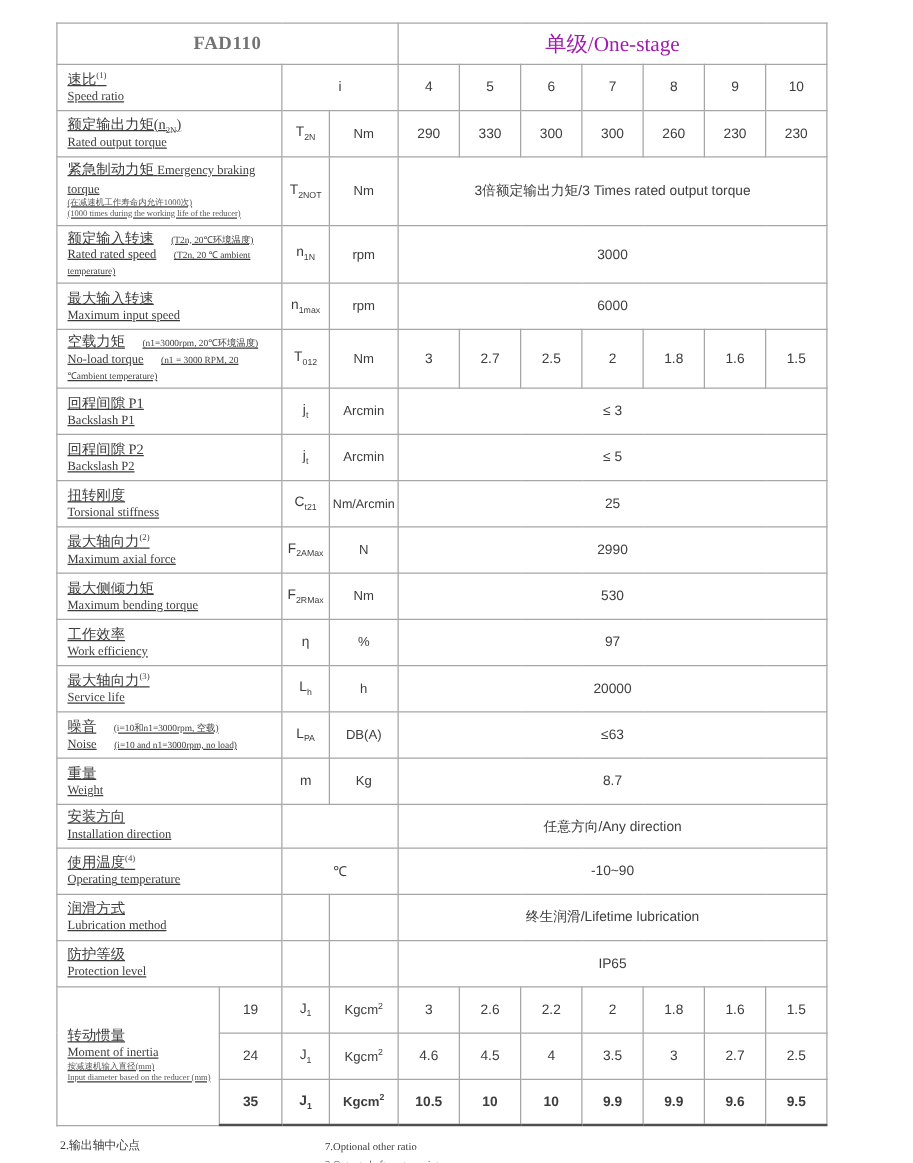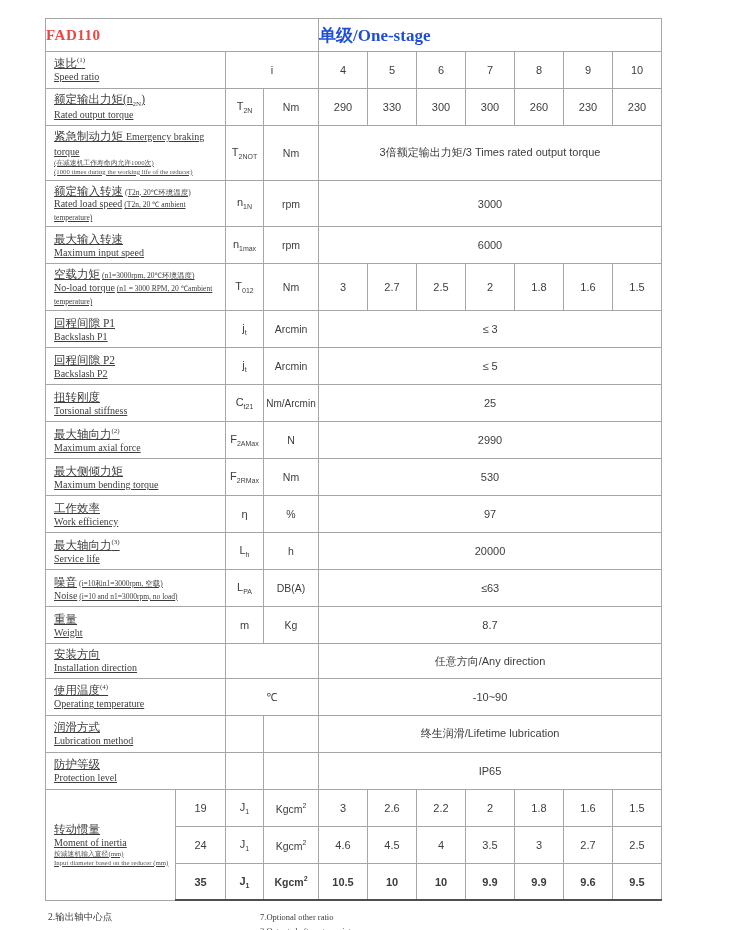--- a/index.html
+++ b/index.html
@@ -3,27 +3,27 @@
 <meta charset="utf-8">
 <style>
   html,body{margin:0;padding:0;background:#fff;}
   body{width:730px;height:930px;position:relative;font-family:"Liberation Serif",serif;color:#3d3d3d;}
   .sheet{position:absolute;left:45px;top:18px;}
   table{border-collapse:collapse;table-layout:fixed;width:616px;}
   td{border:1px solid #a6a6a6;vertical-align:middle;padding:0;overflow:hidden;}
   tr{height:37px;}
   tr.hdr{height:33px;}
   tr.btm td{border-bottom:2px solid #4f4f4f;font-weight:bold;}
-  .model{font-size:15px;font-weight:bold;color:#ef4444;letter-spacing:.5px;}
-  .stage{font-size:17px;font-weight:bold;text-align:left;color:#1d4ed8;}
+  .model{font-size:15px;font-weight:bold;text-align:center;color:#737373;letter-spacing:.5px;}
+  .stage{font-size:17px;font-weight:normal;text-align:center;color:#a21caf;}
   .lbl{text-align:left;padding:3px 3px 3px 8px;text-decoration:underline;}
   .zh{font-size:11.5px;line-height:1.3;}
   .en{font-size:10px;line-height:1.25;}
   .en-inline{font-size:10px;}
-  .ism{font-size:7.5px;margin-left:2px;}
+  .ism{font-size:7.5px;margin-left:14px;}
   .tiny{font-size:6.8px;color:#555;line-height:1.3;}
   sup{font-size:7px;}
   sub{font-size:7px;}
   .sym,.unit,.val,.spanval,.dia{text-align:center;font-family:"Liberation Sans",sans-serif;font-size:11px;color:#3d3d3d;}
   .unit{font-size:10.5px;}
   .spanval{font-size:11px;}
   .notes{display:flex;margin:10px 0 0 3px;}
   .notes .col-zh{width:212px;}
   .notes .note{font-size:9.5px;line-height:1.45;color:#3a3a3a;}
   .notes .col-en .note{font-size:8.5px;line-height:1.62;}
@@ -91,21 +91,21 @@
       <div class="tiny">(1000 times during the working life of the reducer)</div>
     </td>
     <td class="sym"><span>T</span><sub>2NOT</sub></td>
     <td class="unit">Nm</td>
     <td class="spanval" colspan="7">3倍额定输出力矩/3 Times rated output torque</td>
   </tr>
 
   <tr>
     <td class="lbl" colspan="2">
       <div class="zh"><span>额定输入转速</span><span class="ism">(T2n, 20℃环境温度)</span></div>
-      <div class="en"><span>Rated load speed</span><span class="ism">(T2n, 20 ℃ ambient temperature)</span></div>
+      <div class="en"><span>Rated rated speed</span><span class="ism">(T2n, 20 ℃ ambient temperature)</span></div>
     </td>
     <td class="sym"><span>n</span><sub>1N</sub></td>
     <td class="unit">rpm</td>
     <td class="spanval" colspan="7">3000</td>
   </tr>
 
   <tr>
     <td class="lbl" colspan="2">
       <div class="zh">最大输入转速</div>
       <div class="en">Maximum input speed</div>

